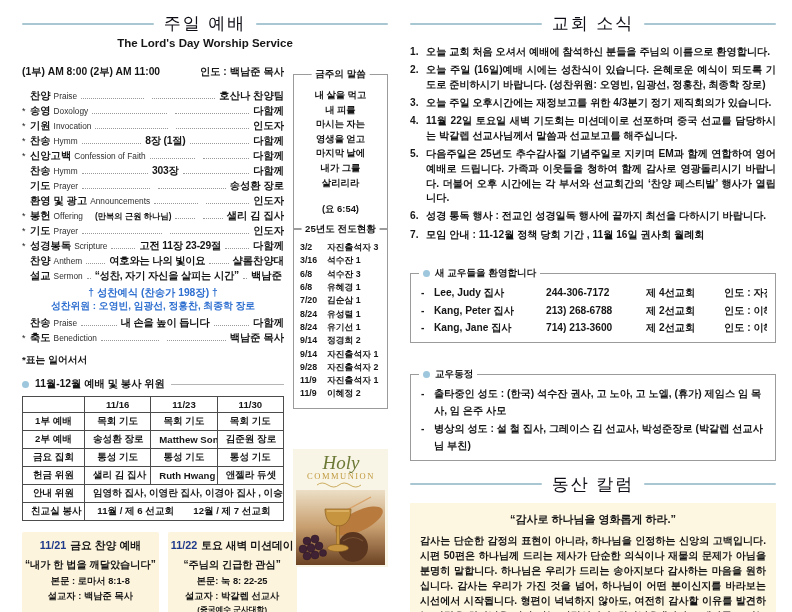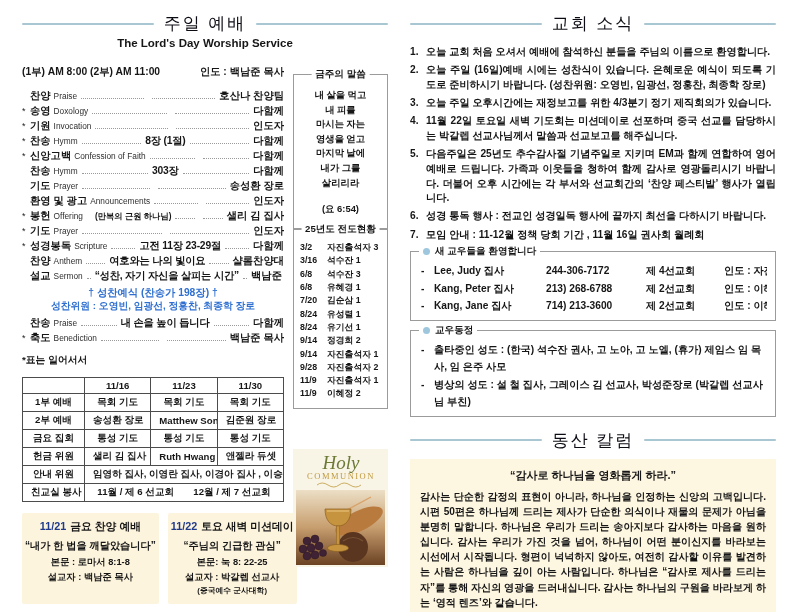--- a/index.html
+++ b/index.html
@@ -67,21 +67,21 @@
   .erow { display:flex; gap:4px; font-size:8.8px; font-weight:700; line-height:13.3px; white-space:nowrap; overflow:hidden; }
   .ed { width:23px; flex:none; }
 
   .himg { display:block; margin-top:40px; }
 
   
   .arow { display:flex; font-size:10.2px; font-weight:600; line-height:1.44; margin-bottom:3.5px; }
   .anum { width:16px; flex:none; }
   .atext { flex:1; text-align:justify; }
 
-  .nbox { border:1px solid #9b9b9b; position:relative; margin-top:9px; padding:10px 8px 5px 10px; }
+  .nbox { border:1px solid #9b9b9b; position:relative; margin-top:31px; padding:10px 8px 5px 10px; }
   .nrow { display:flex; font-size:10.2px; font-weight:700; line-height:17.5px; white-space:nowrap; overflow:hidden; }
   .ndash { width:13px; flex:none; }
   .nname { width:112px; flex:none; }
   .nphone { width:100px; flex:none; }
   .ngroup { width:78px; flex:none; }
   .mrow { display:flex; font-size:10.2px; font-weight:700; line-height:17.5px; }
   .mdash { width:13px; flex:none; }
 
   .colwrap { background:#fdf6e1; margin-top:7px; padding:8px 10px 9px; }
   .colquote { text-align:center; font-size:11px; font-weight:800; margin:1px 0 6px; }
@@ -276,20 +276,25 @@
 
               <span class="lead"></span>
 
               <span class="lead"></span>
               <span class="oright">백남준 목사</span>
             </div>
           </div>
 
         <div class="standing">*표는 일어서서</div>
 
+        <div class="sec">
+          <span class="dot"></span>
+          <span class="sectxt">11월-12월 예배 및 봉사 위원</span>
+          <span class="sectail"></span>
+        </div>
 
         <table class="sched">
           <colgroup>
               <col class="lblcol">
               <col>
               <col>
               <col>
             </colgroup>
           <tbody>
             <tr>

